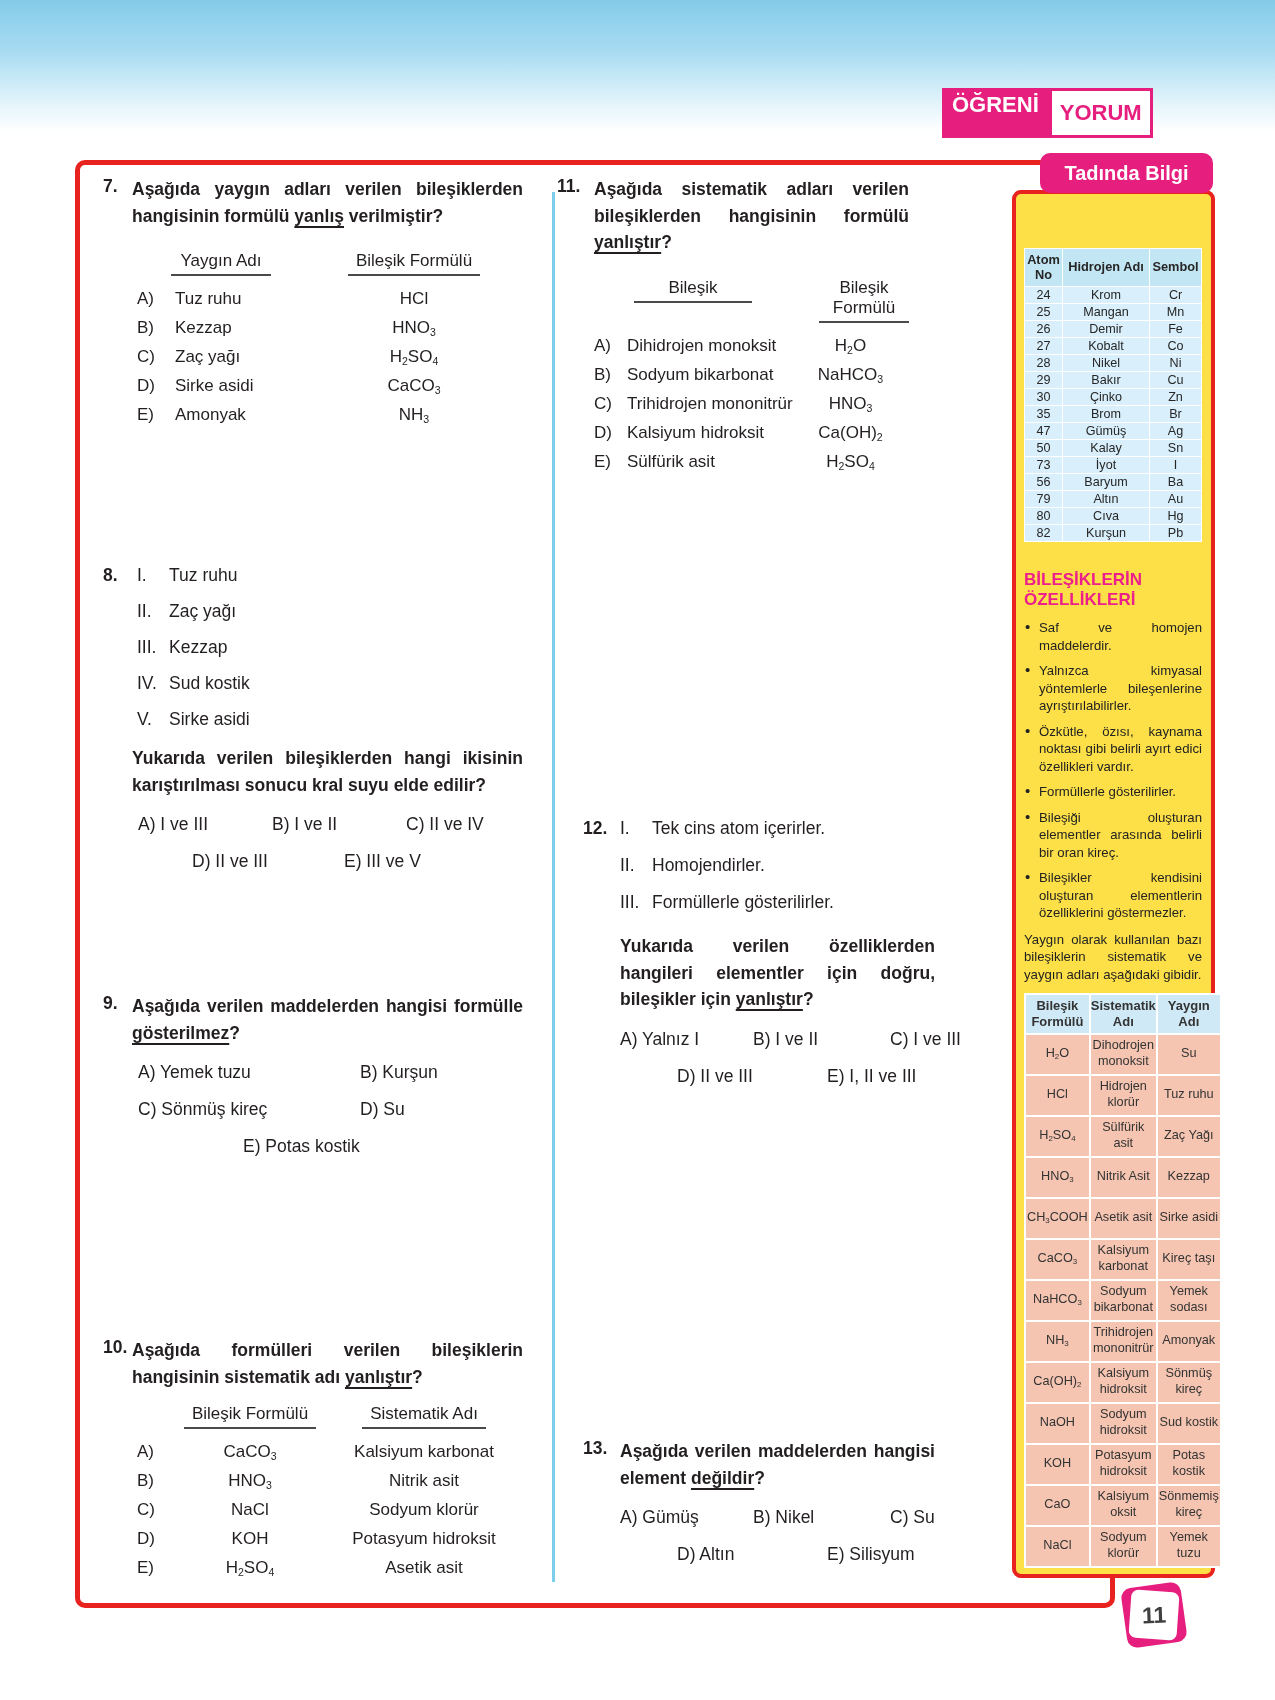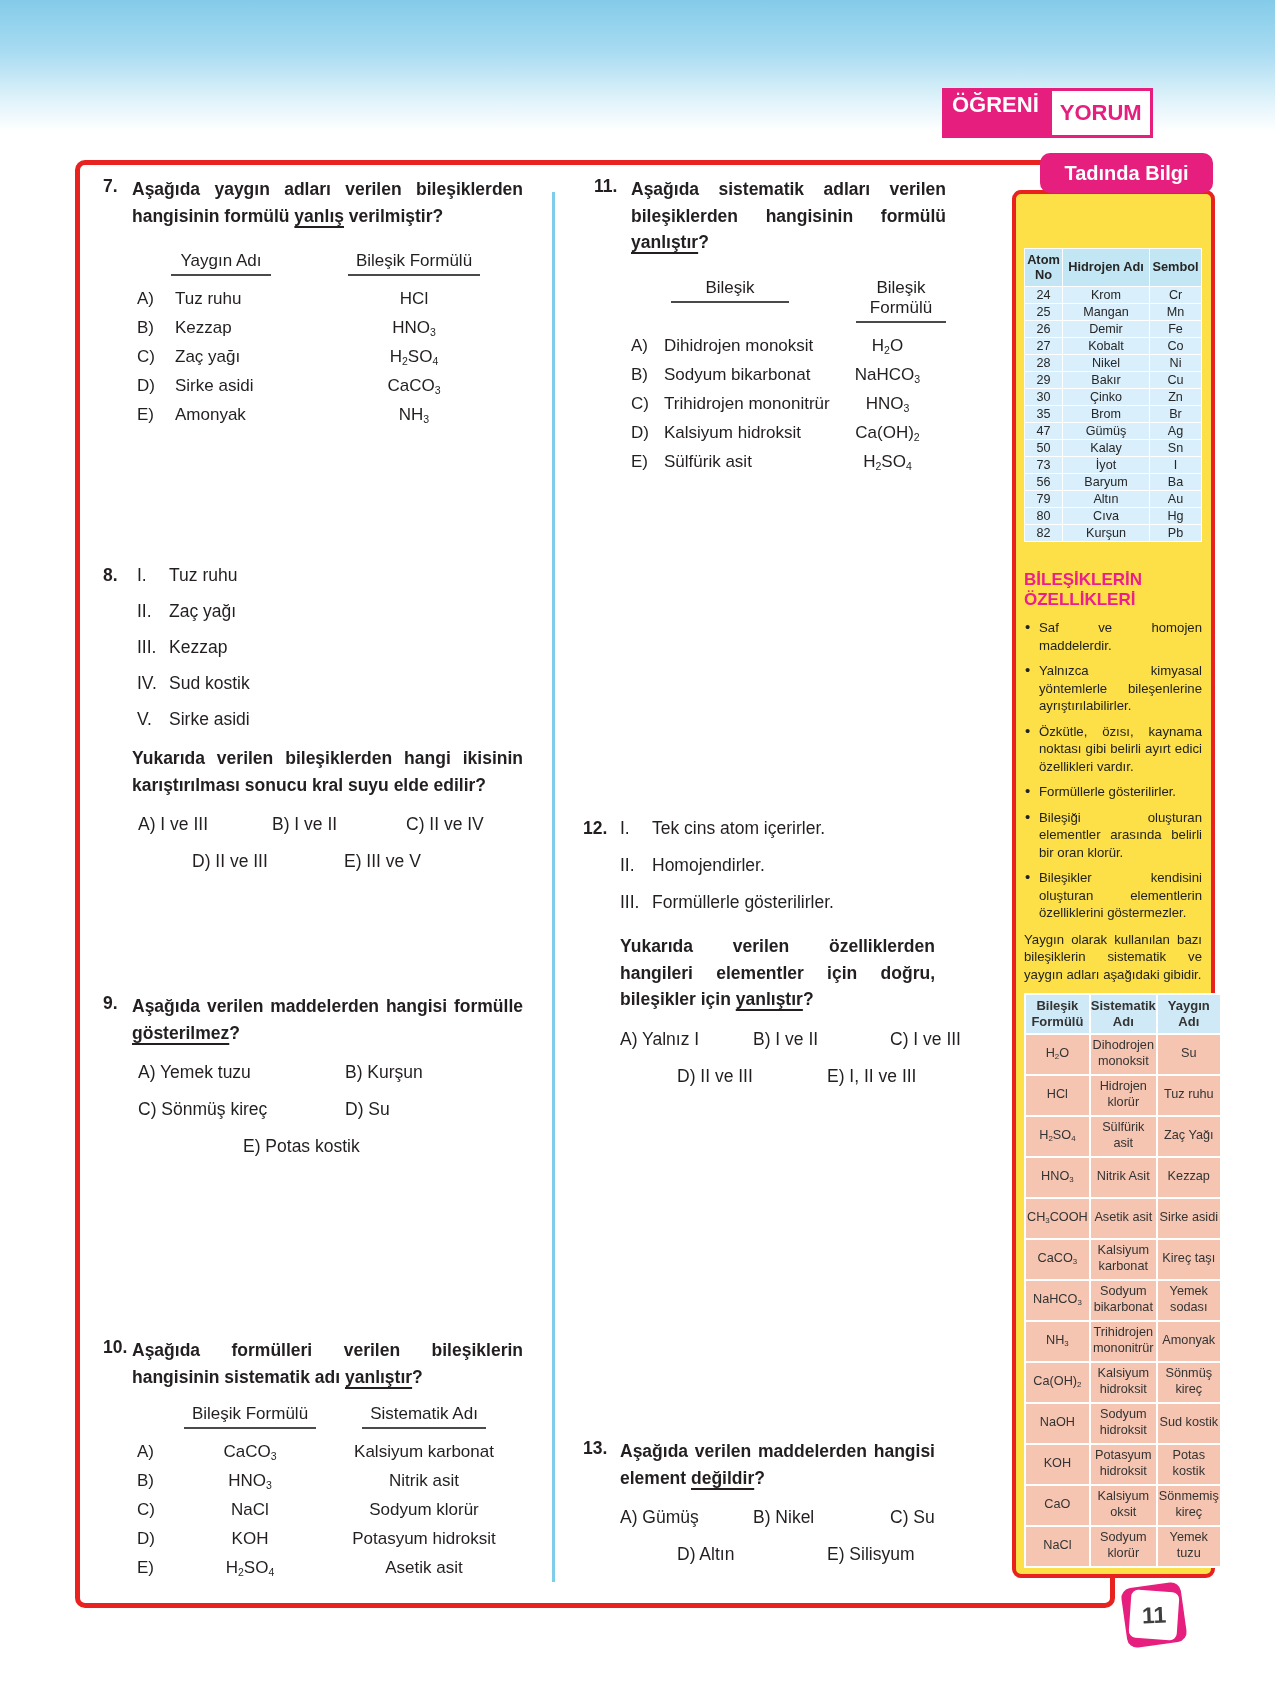--- a/index.html
+++ b/index.html
@@ -53,28 +53,28 @@
   .rnum { width:32px; flex:none; }
   .stem-after { margin-top:10px; }
   #q12 .stem-after { margin-top:20px; }
 
   
   .optrow { margin-top:16px; white-space:nowrap; }
   .row3 { display:grid; grid-template-columns:134px 134px 1fr; padding-left:6px; }
   #q12 .row3, #q13 .row3 { grid-template-columns:133px 137px 1fr; padding-left:0; }
   .row2 { display:grid; grid-template-columns:152px 1fr; padding-left:60px; }
   #q12 .row2, #q13 .row2 { grid-template-columns:150px 1fr; padding-left:57px; }
-  .rowp { display:grid; grid-template-columns:207px 1fr; padding-left:6px; }
+  .rowp { display:grid; grid-template-columns:207px 1fr; padding-left:6px;gap:15px; }
   .rowE { padding-left:111px; }
 
   #q7  { left:103px; top:176px;  width:420px; }
   #q8  { left:103px; top:565px;  width:420px; }
   #q9  { left:103px; top:993px;  width:420px; }
   #q10 { left:103px; top:1337px; width:420px; }
-  #q11 { left:594px; top:176px;  width:352px; }
+  #q11 { left:557px; top:176px;  width:352px; }
   #q12 { left:583px; top:818px;  width:352px; }
   #q13 { left:583px; top:1438px; width:352px; }
 
   sub { font-size:0.62em; vertical-align:-0.3em; line-height:0; }
 
   
   .panel { position:absolute; left:1012px; top:190px; width:203px; height:1388px;
     background:#fde047; border:4px solid #e8231f; border-radius:9px;
     padding:54px 9px 0 8px; z-index:2; }
   .panel-label { position:absolute; left:1040px; top:153px; width:173px; height:40px;
@@ -478,21 +478,21 @@
   <div class="bullets">
 
       <div class="bullet">Saf ve homojen maddelerdir.</div>
 
       <div class="bullet">Yalnızca kimyasal yöntemlerle bileşenlerine ayrıştırılabilirler.</div>
 
       <div class="bullet">Özkütle, özısı, kaynama noktası gibi belirli ayırt edici özellikleri vardır.</div>
 
       <div class="bullet">Formüllerle gösterilirler.</div>
 
-      <div class="bullet">Bileşiği oluşturan elementler arasında belirli bir oran klorür.</div>
+      <div class="bullet">Bileşiği oluşturan elementler arasında belirli bir oran kireç.</div>
 
       <div class="bullet">Bileşikler kendisini oluşturan elementlerin özelliklerini göstermezler.</div>
     </div>
 
   <p class="note">Yaygın olarak kullanılan bazı bileşiklerin sistematik ve yaygın adları aşağıdaki gibidir.</p>
 
   <table class="compounds">
     <thead>
       <tr>
         <th class="k1">Bileşik Formülü</th>

